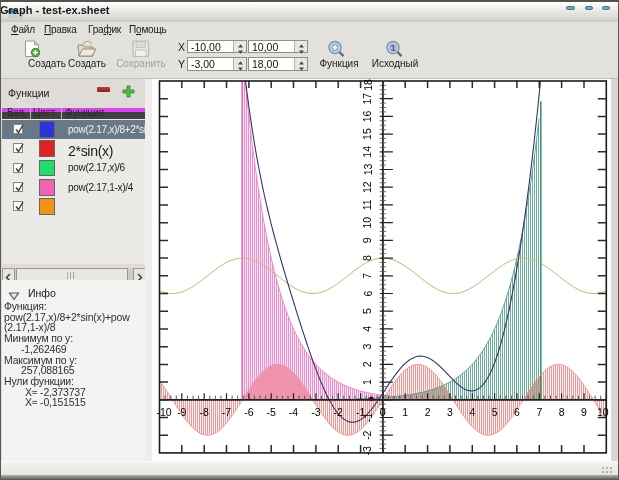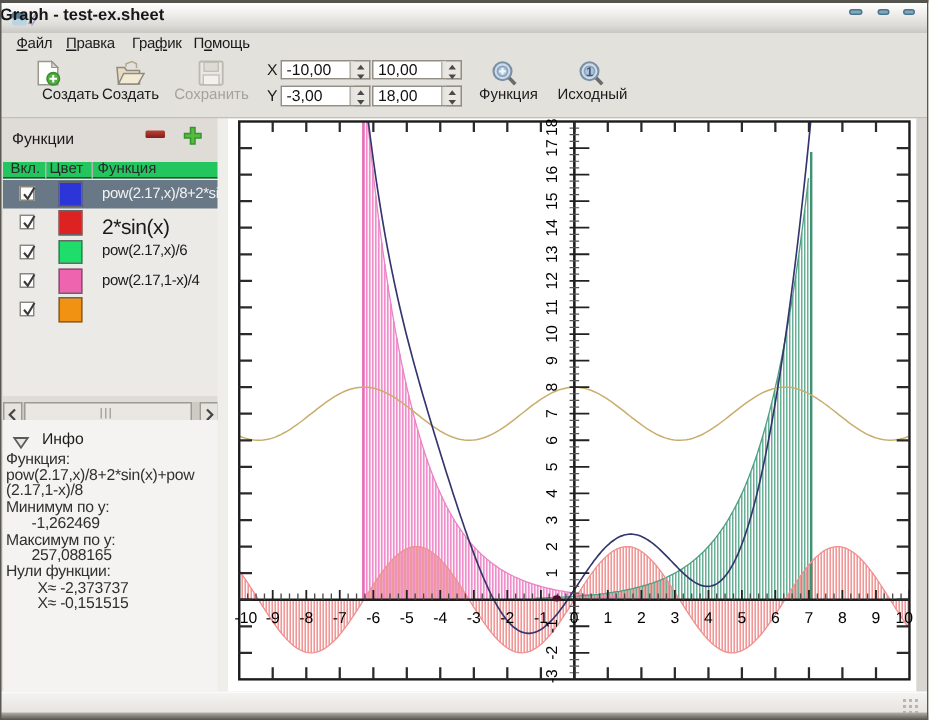--- a/index.html
+++ b/index.html
@@ -109,21 +109,21 @@
 
 <div class="abs" style="left:1px;top:79px;width:151px;height:382px;background:#dfdcd7"></div>
 <div class="abs" style="left:8px;top:87px;font-size:10.5px;color:#1a1a1a">Функции</div>
 <div class="abs" style="left:96.5px;top:86.5px;width:13px;height:5.5px;background:linear-gradient(#b8423b,#871d18);border-radius:1px"></div>
 <div class="abs" style="left:122px;top:83.5px;width:13px;height:13px">
 <svg width="13" height="13">
       <path d="M5 1h3v4h4v3H8v4H5V8H1V5h4z" fill="#55bd3e" stroke="#3a9230" stroke-width="1"></path>
     </svg></div>
 
 <div class="abs" style="left:2px;top:108px;width:144px;height:156px;background:#eceae6"></div>
-<div class="abs" style="left:2px;top:108px;width:144px;height:10.5px;background:#22c55e;border-bottom:1px solid #404040;font-size:10px;color:#2a2a2a">
+<div class="abs" style="left:2px;top:108px;width:144px;height:10.5px;background:#d946ef;border-bottom:7px solid #404040;font-size:10px;color:#2a2a2a">
  <span class="abs" style="left:5px;top:-1px">Вкл.</span>
  <span class="abs" style="left:31px;top:-1px">Цвет</span>
  <span class="abs" style="left:63px;top:-1px">Функция</span>
  <span class="abs" style="left:27.5px;top:0;width:1px;height:10.5px;background:#b7b4ae"></span>
  <span class="abs" style="left:58.5px;top:0;width:1px;height:10.5px;background:#b7b4ae"></span>
 </div>
 <div class="abs" style="left:2px;top:120.1px;width:144px;height:19.3px;background:#697886;overflow:hidden">
 <span class="abs" style="left:11px;top:4px;width:10px;height:10px;background:#fdfdfd;border:1px solid #8a8781"></span>
 <svg class="abs" style="left:10px;top:2px" width="15" height="15">
       <path d="M4 7.5l2.5 3 4.5-7.5" stroke="#3a3a3a" stroke-width="1.4" fill="none"></path>

